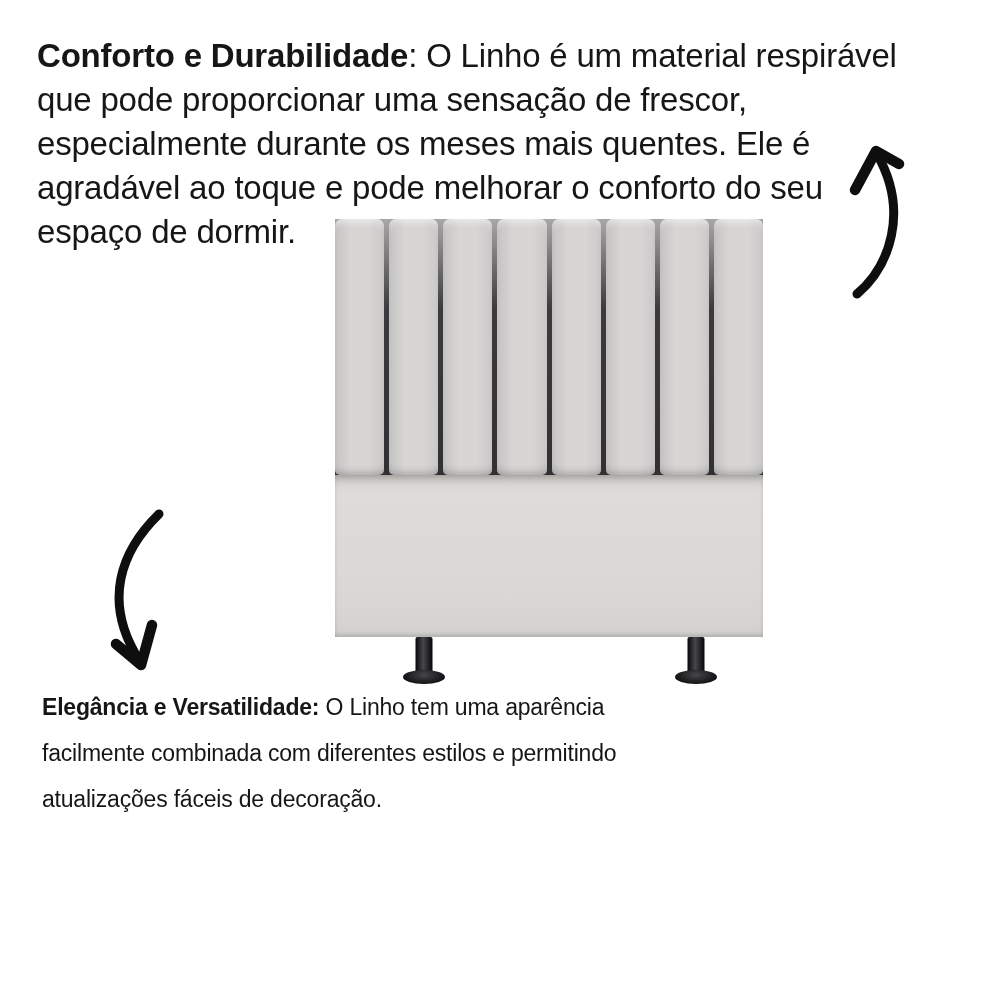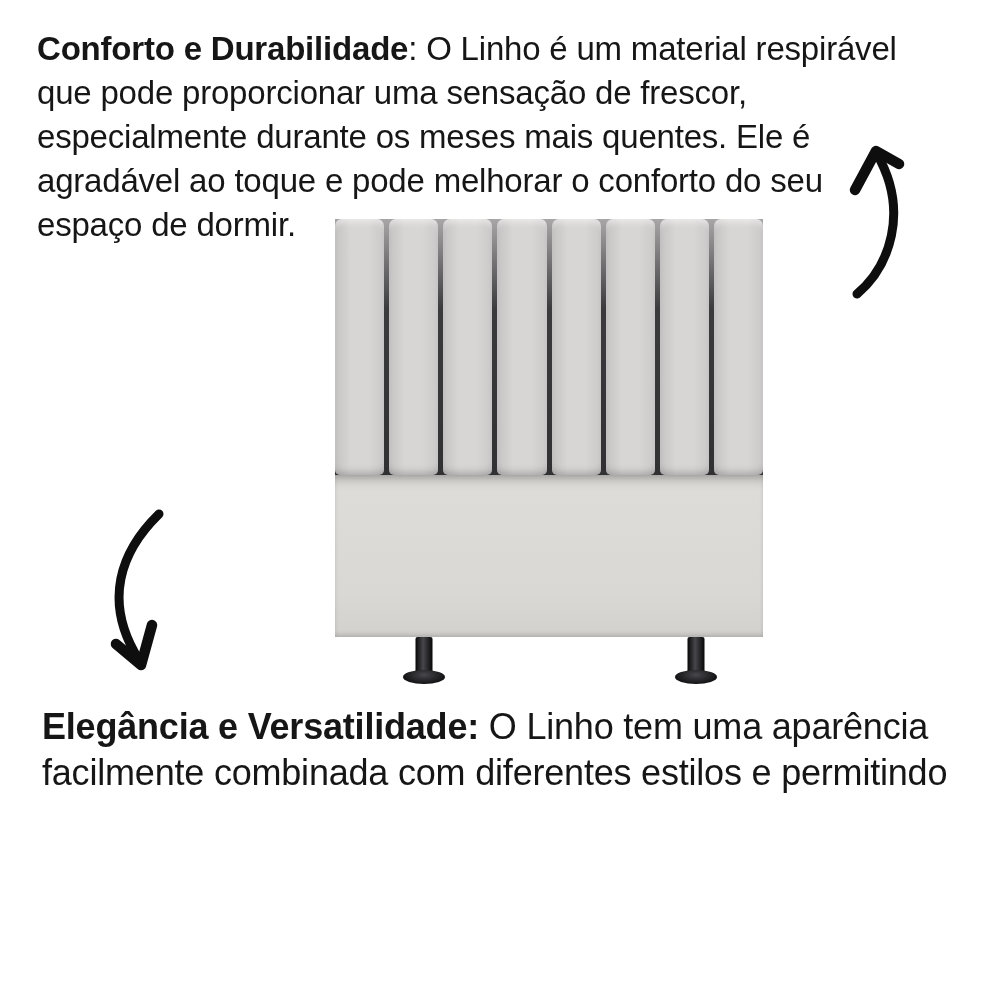--- a/index.html
+++ b/index.html
@@ -9,22 +9,22 @@
     background: #ffffff;
     overflow: hidden;
     font-family: "Liberation Sans", "DejaVu Sans", sans-serif;
     color: var(--text, #161616);
   }
 
   
   .paragraph { position: absolute; white-space: nowrap; }
   .paragraph .text-line { white-space: nowrap; }
   .paragraph b { font-weight: 700; }
-  .para-top    { left: 37px; top: 27px;  font-size: 33px; line-height: 44px; letter-spacing: -0.2px; }
-  .para-bottom { left: 42px; top: 704px; font-size: 36px; line-height: 46px; letter-spacing: -0.2px; }
+  .para-top    { left: 37px; top: 34px;  font-size: 33px; line-height: 44px; letter-spacing: -0.2px; }
+  .para-bottom { left: 42px; top: 684px; font-size: 23px; line-height: 46px; letter-spacing: -0.2px; }
 
   
   .headboard { position: absolute; left: 335px; top: 219px; width: 428px; height: 418px; }
   .hb-channels {
     display: flex; gap: 5px;
     height: 256px;
     background: linear-gradient(to bottom, var(--groove-top, #a9a6a7), var(--groove-dark, #3b3b3d) 35%, var(--groove-darker, #313133));
   }
   .hb-panel {
     flex: 1;
@@ -108,15 +108,16 @@
     </g>
     <g class="arrow">
       <path class="shaft" d="M159,514 C121,551 102,601 139,660"></path>
       <path class="head" d="M116,644 L141,665 L152,625"></path>
     </g>
   </svg>
 
   <div class="paragraph para-bottom">
       <div class="text-line"><b>Elegância e Versatilidade:</b><span> O Linho tem uma aparência</span></div>
       <div class="text-line"><span>facilmente combinada com diferentes estilos e permitindo</span></div>
+      <div class="text-line"><span>atualizações fáceis de decoração.</span></div>
     </div>
 
 </div>
 
 </body></html>

